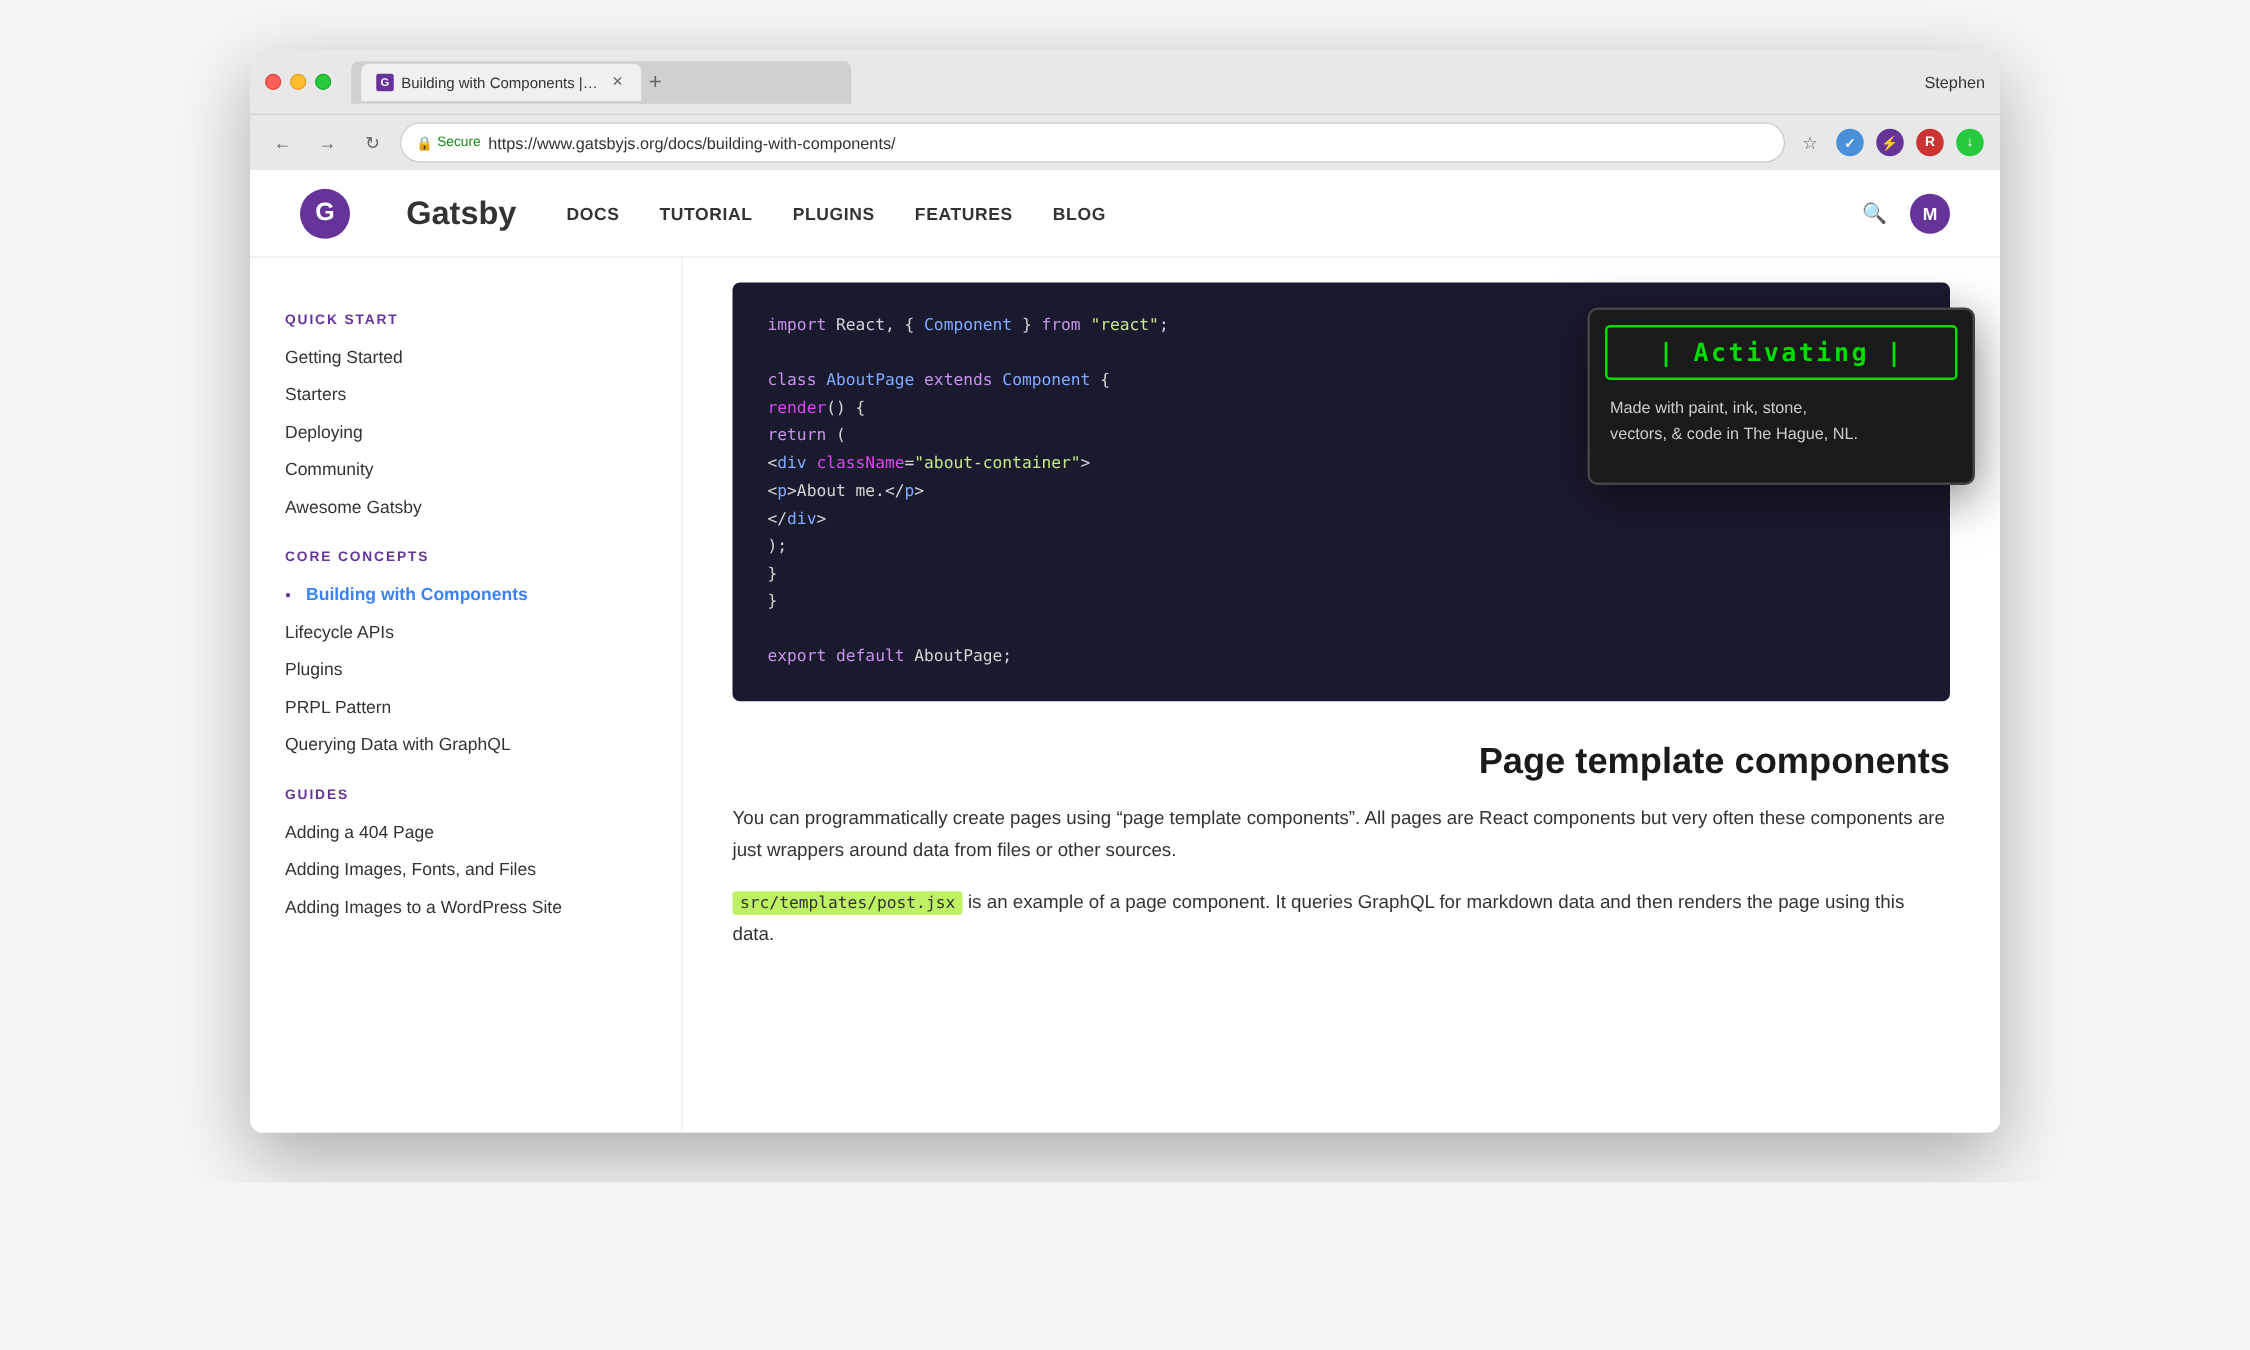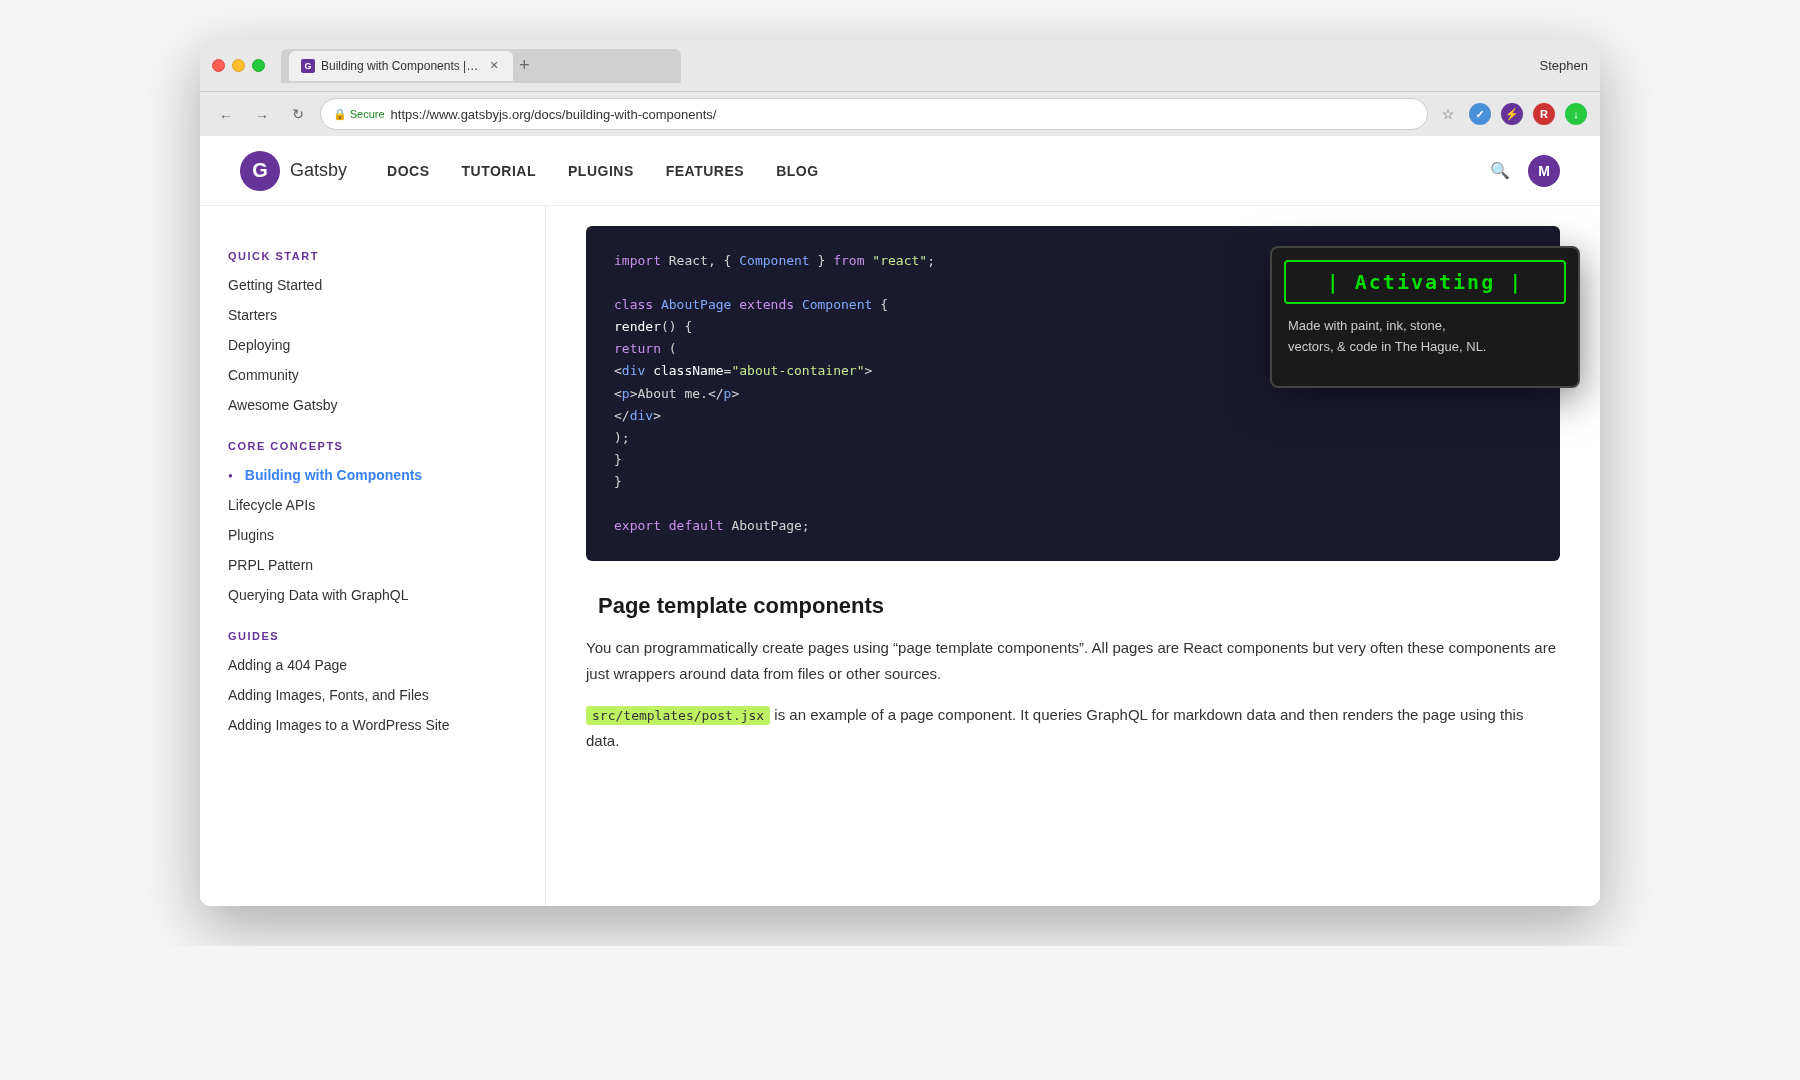--- a/index.html
+++ b/index.html
@@ -207,23 +207,24 @@
       background: #663399;
       border-radius: 50%;
       display: flex;
       align-items: center;
       justify-content: center;
       color: white;
       font-size: 20px;
       font-weight: bold;
     }
     .gatsby-logo-text {
-      font-size: 18px;
-      font-weight: normal;
-      color: #333;
+      font-size: 26px;
+      font-weight: bold;
+      color: #333;
+      margin-left: 35px;
     }
     .gatsby-nav {
       display: flex;
       gap: 32px;
       align-items: center;
     }
     .gatsby-nav a {
       font-size: 14px;
       font-weight: 600;
       color: #333;
@@ -320,28 +321,29 @@
       padding: 24px 28px;
       font-family: 'SF Mono', 'Monaco', 'Consolas', monospace;
       font-size: 13px;
       line-height: 1.7;
       margin: 20px 0;
     }
     .code-line { display: block; }
     .kw { color: #c792ea; }
     .cls { color: #82aaff; }
     .str { color: #c3e88d; }
-    .fn { color: #ffffff; }
+    .fn { color: #d946ef; }
     .plain { color: #d4d4d4; }
 
     .section-heading {
-      font-size: 22px;
+      font-size: 29px;
       font-weight: 700;
       color: #1a1a1a;
-      margin: 32px 12px 16px;
+      margin: 32px 0 16px;
+      text-align: right;
     }
     .body-text {
       font-size: 15px;
       line-height: 1.7;
       color: #333;
       margin-bottom: 16px;
     }
     .inline-code {
       background: #bef264;
       border-radius: 3px;

